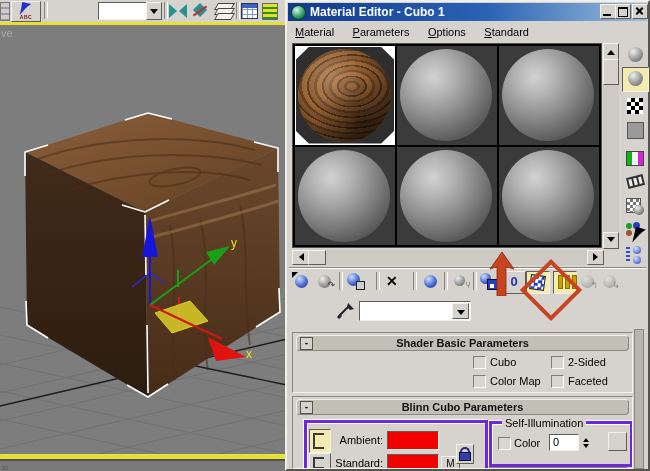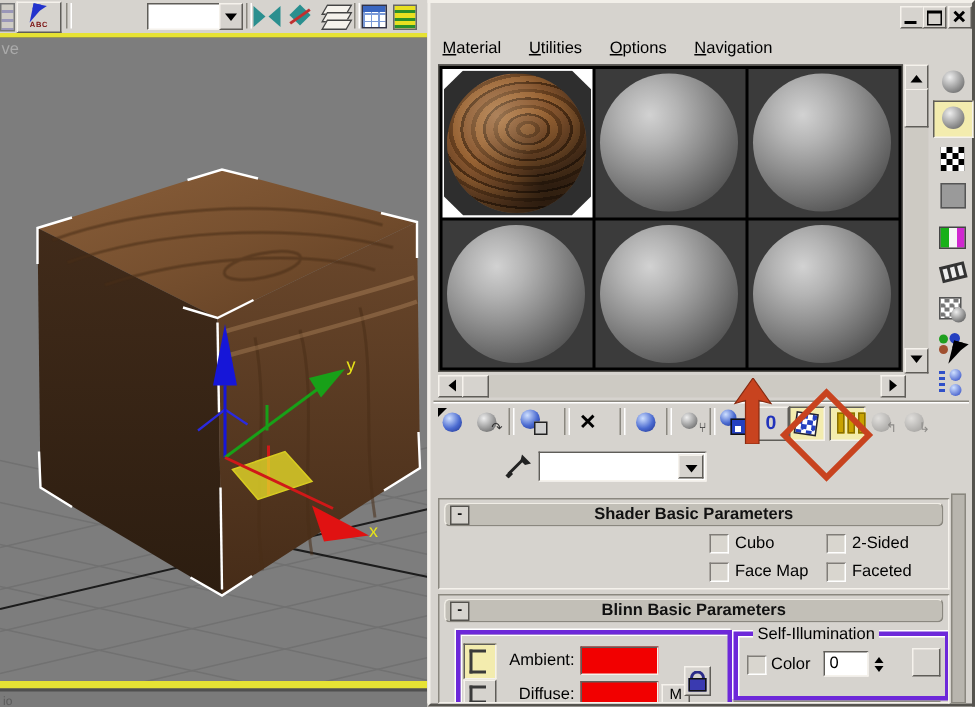--- a/index.html
+++ b/index.html
@@ -260,36 +260,40 @@
     <span class="vp-label">ve</span>
   </div>
 
   <div class="abs yellowline" style="top:454px;height:5px;"></div>
   <div class="abs bottom-strip">
     <span class="status-frag">io</span>
   </div>
 
   <div class="abs me">
 
+    <div class="abs titlebar">
+      <div class="app-icon"></div>
+      <div class="win-title">Material Editor - Cubo 1</div>
+    </div>
     <div class="abs winbtn raised" style="left:313px;">
         <div class="bar"></div>
       </div>
     <div class="abs winbtn raised" style="left:328px;">
         <div class="box"></div>
       </div>
     <div class="abs winbtn raised" style="left:345px;">
         <div class="x1"></div>
         <div class="x2"></div>
       </div>
 
     <div class="abs menubar">
       <span class="menu-item">Material</span>
-      <span class="menu-item">Utilities</span>
+      <span class="menu-item">Parameters</span>
       <span class="menu-item">Options</span>
-      <span class="menu-item">Navigation</span>
+      <span class="menu-item">Standard</span>
     </div>
 
     <div class="abs sample-frame">
       <div class="slot sel">
         <div class="octo"></div>
         <div class="sphere-wood"></div>
       </div>
       <div class="slot">
           <div class="sphere-gray"></div>
         </div>
@@ -443,40 +447,40 @@
     <div class="abs rollout" style="left:5px;top:330px;width:341px;height:61px;">
       <div class="roll-head">
         <div class="minusbtn">-</div>
         <span>Shader Basic Parameters</span>
       </div>
       <div class="cb" style="left:180px;top:23px;"></div>
       <span class="abs lbl" style="left:197px;top:23px;">Cubo</span>
       <div class="cb" style="left:258px;top:23px;"></div>
       <span class="abs lbl" style="left:275px;top:23px;">2-Sided</span>
       <div class="cb" style="left:180px;top:42px;"></div>
-      <span class="abs lbl" style="left:197px;top:42px;">Face Map</span>
+      <span class="abs lbl" style="left:197px;top:42px;">Color Map</span>
       <div class="cb" style="left:258px;top:42px;"></div>
       <span class="abs lbl" style="left:275px;top:42px;">Faceted</span>
     </div>
 
     <div class="abs rollout" style="left:5px;top:394px;width:341px;height:73px;overflow:hidden;">
       <div class="roll-head">
         <div class="minusbtn">-</div>
-        <span>Blinn Basic Parameters</span>
+        <span>Blinn Cubo Parameters</span>
       </div>
       <div class="grpbox" style="left:11px;top:23px;width:178px;height:60px;"></div>
       <div class="abs pressed" style="left:16px;top:32px;width:20px;height:22px;">
           <div class="clock"></div>
         </div>
       <div class="abs raised" style="left:16px;top:56px;width:20px;height:17px;">
           <div class="clock" style="height:8px;"></div>
         </div>
       <span class="abs lbl" style="left:38px;top:37px;width:52px;text-align:right;">Ambient:</span>
       <div class="swatch" style="left:94px;top:34px;width:50px;height:17px;"></div>
-      <span class="abs lbl" style="left:38px;top:60px;width:52px;text-align:right;">Diffuse:</span>
+      <span class="abs lbl" style="left:38px;top:60px;width:52px;text-align:right;">Standard:</span>
       <div class="swatch" style="left:94px;top:57px;width:50px;height:17px;"></div>
       <div class="abs raised" style="left:148px;top:59px;width:17px;height:15px;">
         <div style="font-size:10px;text-align:center;padding-top:1px;">M</div>
       </div>
       <div class="abs raised" style="left:163px;top:47px;width:16px;height:18px;">
         <div class="locksm" style="width:6px;height:4px;left:3px;top:2px;"></div>
         <div class="lockbody" style="width:10px;height:7px;left:2px;top:7px;"></div>
       </div>
 
       <div class="grpbox" style="left:196px;top:24px;width:138px;height:40px;">

